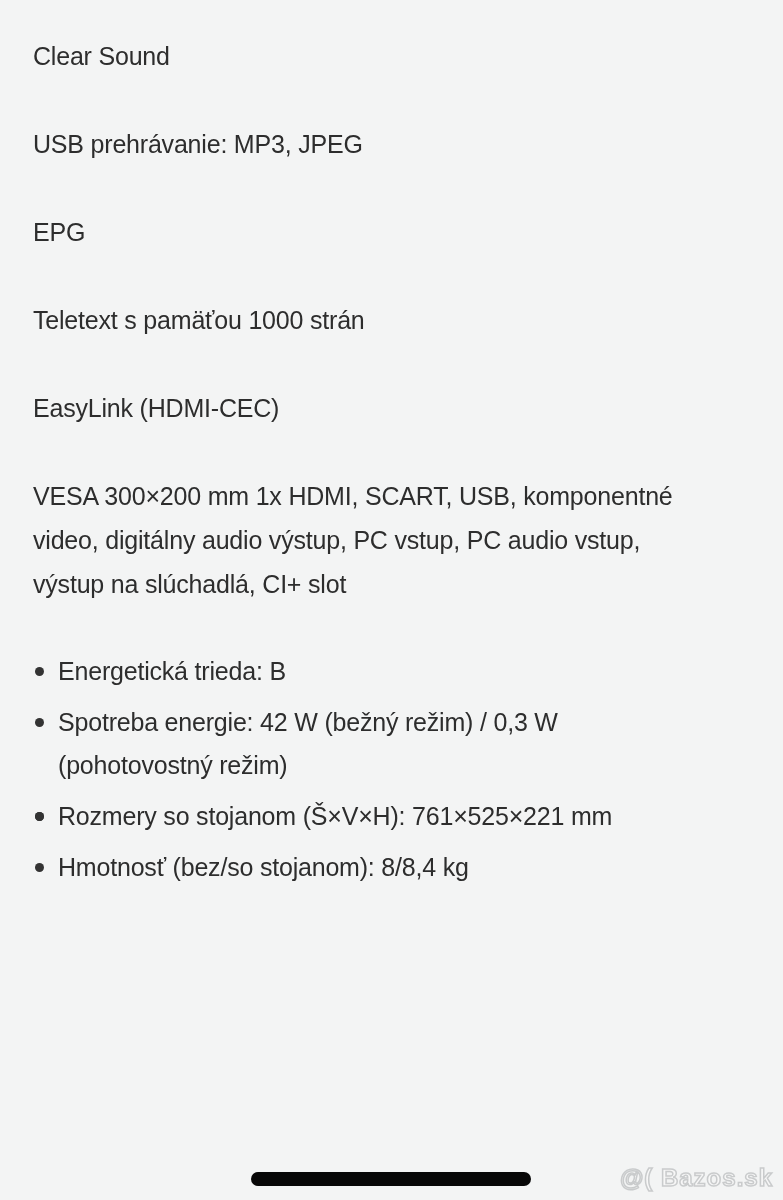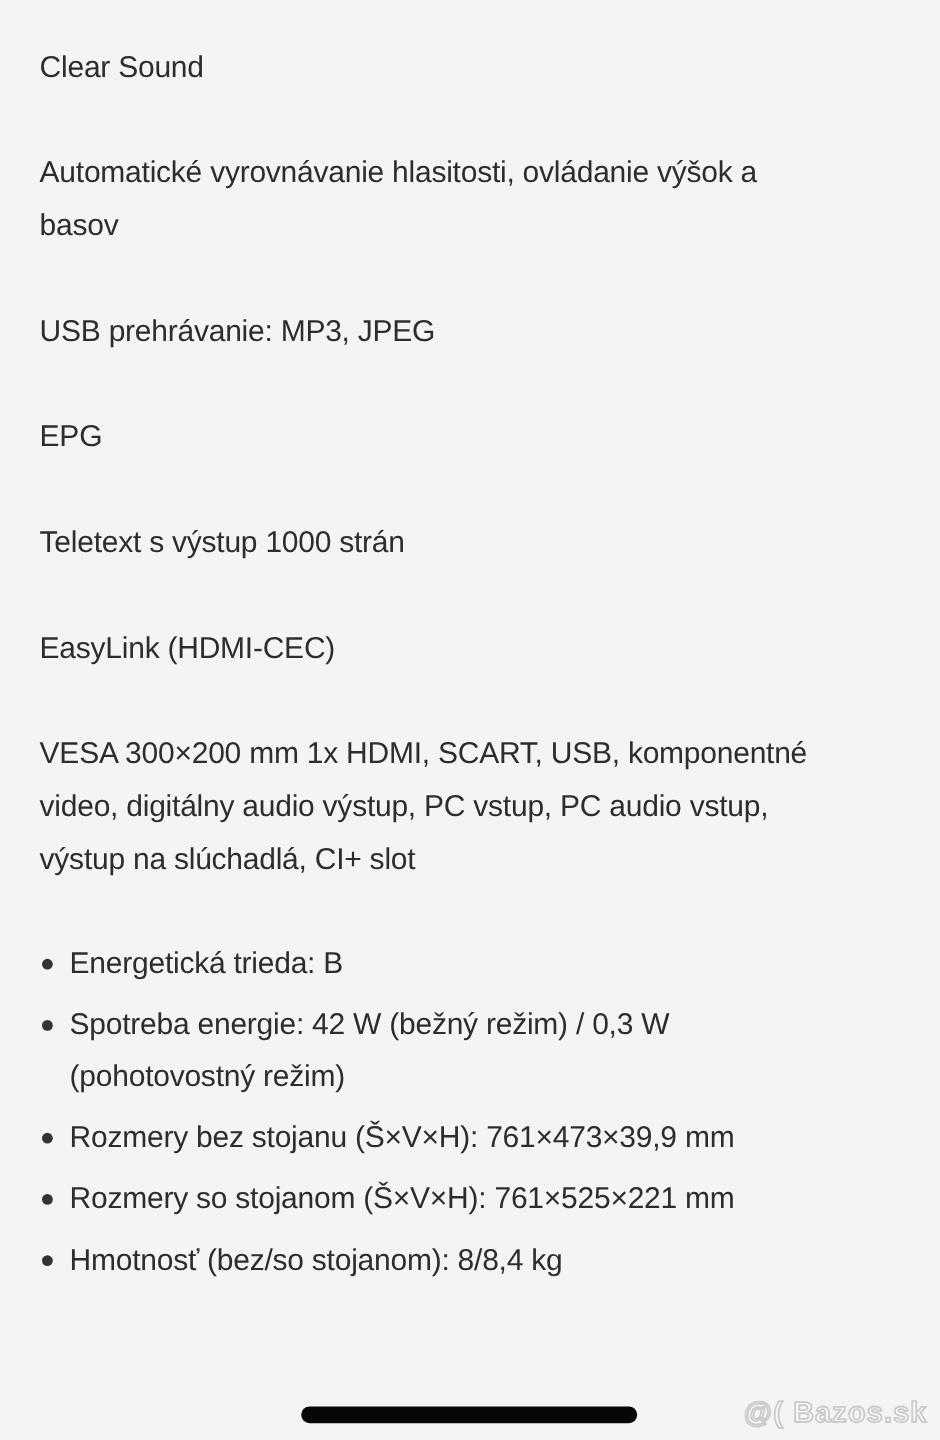--- a/index.html
+++ b/index.html
@@ -72,43 +72,40 @@
     color: rgba(250, 250, 250, 0.55);
     -webkit-text-stroke: 1.5px #c9cbcc;
     white-space: nowrap;
   }
 </style>
 </head>
 <body>
 
 <div class="content">
   <p class="para">Clear Sound</p>
-  <p class="para">Automatické vyrovnávanie hlasitosti, ovládanie výšok a
-basov</p>
   <p class="para">USB prehrávanie: MP3, JPEG</p>
   <p class="para">EPG</p>
-  <p class="para">Teletext s výstup 1000 strán</p>
+  <p class="para">Teletext s pamäťou 1000 strán</p>
   <p class="para">EasyLink (HDMI-CEC)</p>
   <p class="para">VESA 300×200 mm 1x HDMI, SCART, USB, komponentné
 video, digitálny audio výstup, PC vstup, PC audio vstup,
 výstup na slúchadlá, CI+ slot</p>
 
   <ul class="spec-list">
     <li class="spec-item">
       <span class="bullet-dot"></span>
       <span class="spec-text">Energetická trieda: B</span>
     </li>
     <li class="spec-item">
       <span class="bullet-dot"></span>
       <span class="spec-text">Spotreba energie: 42 W (bežný režim) / 0,3 W
 (pohotovostný režim)</span>
     </li>
     <li class="spec-item">
       <span class="bullet-dot"></span>
-      <span class="spec-text">Rozmery bez stojanu (Š×V×H): 761×473×39,9 mm</span>
     </li>
     <li class="spec-item">
       <span class="bullet-dot"></span>
       <span class="spec-text">Rozmery so stojanom (Š×V×H): 761×525×221 mm</span>
     </li>
     <li class="spec-item">
       <span class="bullet-dot"></span>
       <span class="spec-text">Hmotnosť (bez/so stojanom): 8/8,4 kg</span>
     </li>
   </ul>

